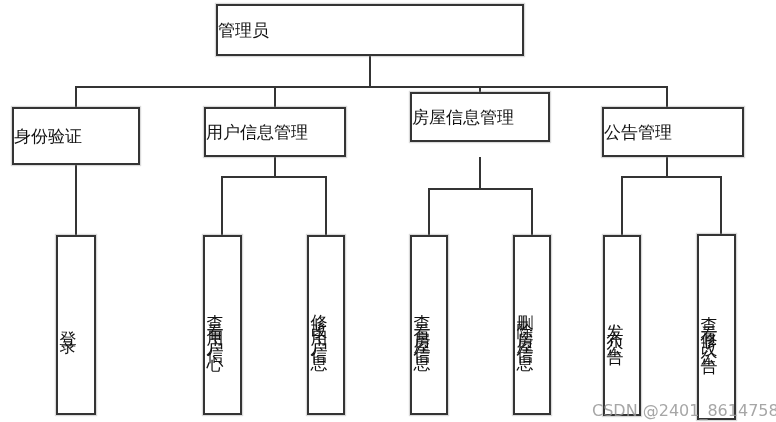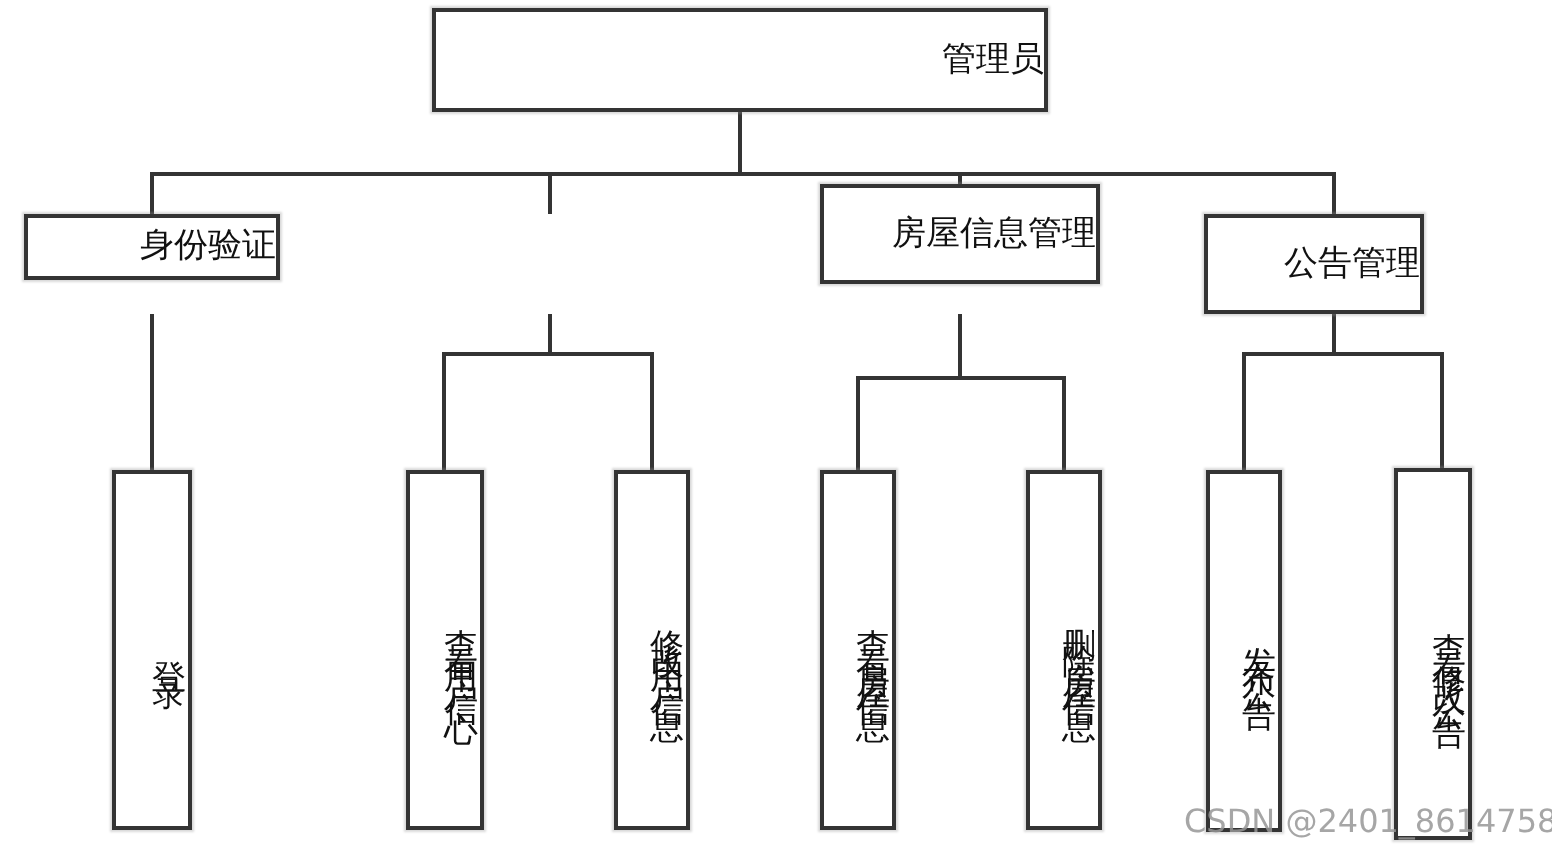--- a/index.html
+++ b/index.html
@@ -13,21 +13,21 @@
     overflow: hidden;
   }
   .node {
     position: absolute;
     box-sizing: border-box;
     background: #ffffff;
     border: 2px solid #343434;
     box-shadow: 0 0 1px 1px rgba(150,150,150,0.35);
     display: flex;
     align-items: center;
-    justify-content: flex-end;
+    justify-content: flex-start;
     z-index: 2;
   }
   .node .lbl {
     font-size: 17px;
     color: #111111;
     white-space: nowrap;
     line-height: 1.2;
   }
   .node.vert .lbl {
     writing-mode: vertical-rl;
@@ -76,27 +76,30 @@
 
   <div class="line" style="left:666px; top:157px; width:2px;   height:21px"></div>
   <div class="line" style="left:621px; top:176px; width:101px; height:2px"></div>
   <div class="line" style="left:621px; top:176px; width:2px;   height:59px"></div>
   <div class="line" style="left:720px; top:176px; width:2px;   height:58px"></div>
 
   <div class="node" style="left:216px; top:4px; width:308px; height:52px">
     <span class="lbl">管理员</span>
   </div>
 
-  <div class="node" style="left:12px; top:107px; width:128px; height:33px">
+  <div class="node" style="left:12px; top:107px; width:128px; height:58px">
     <span class="lbl">身份验证</span>
+  </div>
+  <div class="node" style="left:204px; top:107px; width:142px; height:50px">
+    <span class="lbl">用户信息管理</span>
   </div>
   <div class="node" style="left:410px; top:92px; width:140px; height:50px">
     <span class="lbl">房屋信息管理</span>
   </div>
-  <div class="node" style="left:602px; top:107px; width:110px; height:50px">
+  <div class="node" style="left:602px; top:107px; width:142px; height:50px">
     <span class="lbl">公告管理</span>
   </div>
 
   <div class="node vert" style="left:56px; top:235px; width:40px; height:180px">
     <span class="lbl">登录</span>
   </div>
   <div class="node vert" style="left:203px; top:235px; width:39px; height:180px">
     <span class="lbl">查看用户信心</span>
   </div>
   <div class="node vert" style="left:307px; top:235px; width:38px; height:180px">

